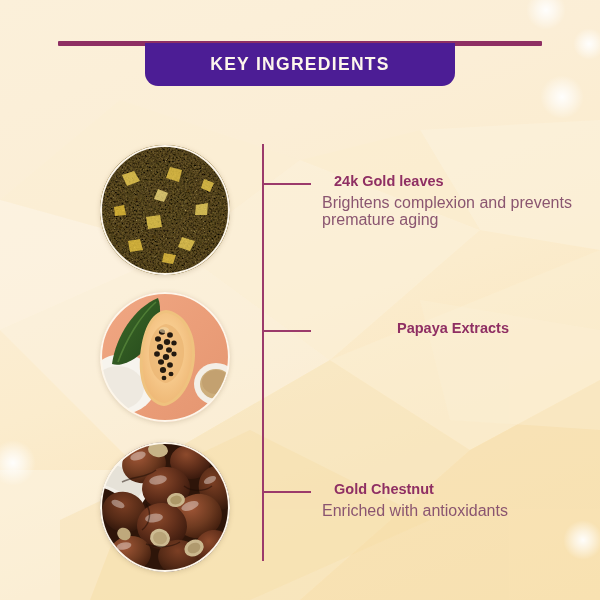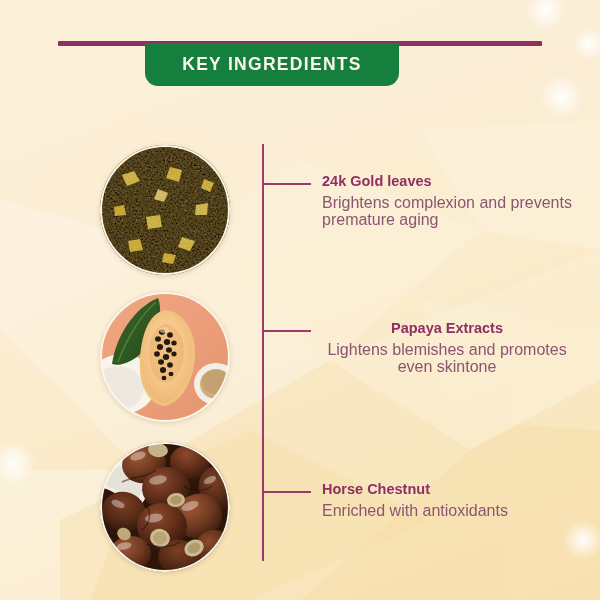--- a/index.html
+++ b/index.html
@@ -48,23 +48,23 @@
     top: 41px;
     width: 484px;
     height: 5px;
     background: #8e2f63;
     border-radius: 1px;
   }
   .header-banner {
     position: absolute;
     left: 145px;
     top: 43px;
-    width: 254px;
+    width: 310px;
     height: 43px;
-    background: #15803d;
+    background: #4c1d95;
     border-radius: 0 0 13px 13px;
     display: flex;
     align-items: center;
     justify-content: center;
   }
   .header-title {
     color: #fdf6ec;
     font-size: 17.5px;
     font-weight: bold;
     letter-spacing: 1.3px;
@@ -105,21 +105,21 @@
   .item-text {
     position: absolute;
     left: 322px;
     width: 250px;
   }
   .item-title {
     color: #8f2f63;
     font-size: 14.5px;
     font-weight: bold;
     line-height: 17px;
-    margin: 0 0 5px 0;
+    margin: 0 0 5px 12px;
     font-family: "Liberation Sans", sans-serif;
   }
   .item-desc {
     color: #8a5570;
     font-size: 16px;
     line-height: 16.5px;
     margin: 0;
     font-family: "Liberation Sans", sans-serif;
   }
 </style>
@@ -279,21 +279,20 @@
           </g>
           <ellipse cx="64" cy="38" rx="5" ry="3" fill="#f3d8a6" opacity="0.6"></ellipse>
         </g>
       </g>
       <circle cx="65" cy="65" r="64.2" fill="none" stroke="#fdf6ea" stroke-width="2.5"></circle>
     </svg>
   </div>
 
   <div class="item-text" style="top:320px;text-align:center;">
     <p class="item-title">Papaya Extracts</p>
-    <p class="item-desc">Lightens blemishes and promotes even skintone</p>
   </div>
 
   <div class="circle" style="top:442px;">
     <svg width="130" height="130" viewBox="0 0 130 130">
       <defs>
         <radialGradient id="nutA" cx="38%" cy="30%" r="70%">
           <stop offset="0%" stop-color="#8d4a2c"></stop>
           <stop offset="55%" stop-color="#63301b"></stop>
           <stop offset="100%" stop-color="#3d1b0e"></stop>
         </radialGradient>
@@ -352,17 +351,17 @@
           <path d="M46,62 C52,70 50,82 42,88"></path>
           <path d="M84,44 C92,50 104,50 112,44"></path>
           <path d="M46,102 C56,106 70,106 80,100"></path>
         </g>
       </g>
       <circle cx="65" cy="65" r="64.2" fill="none" stroke="#fdf6ea" stroke-width="2.5"></circle>
     </svg>
   </div>
 
   <div class="item-text" style="top:481px;">
-    <p class="item-title">Horse Chestnut</p>
+    <p class="item-title">Gold Chestnut</p>
     <p class="item-desc">Enriched with antioxidants</p>
   </div>
 
 </div>
 
 </body></html>

